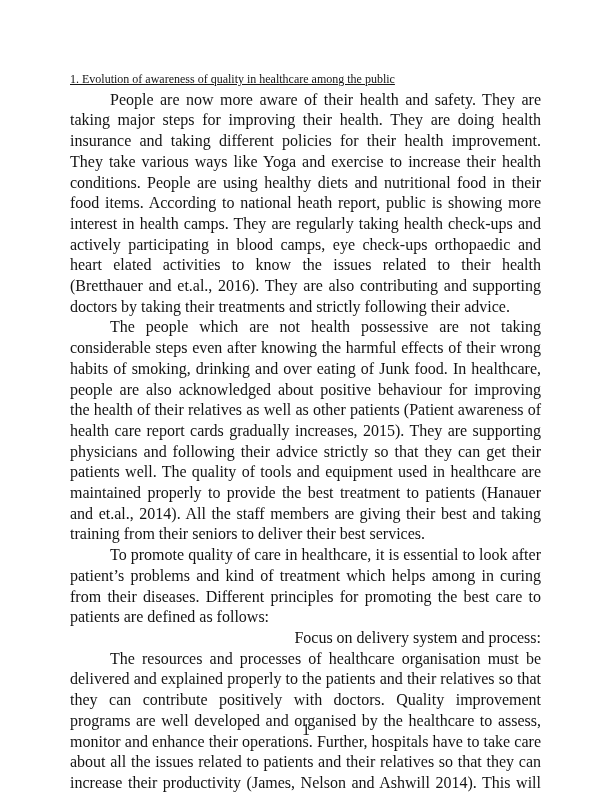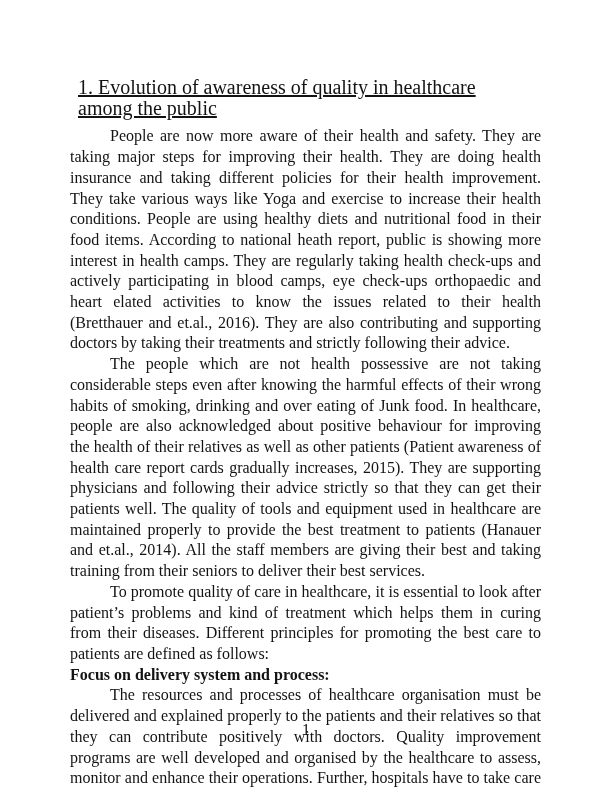--- a/index.html
+++ b/index.html
@@ -15,58 +15,58 @@
     background: #ffffff;
     box-sizing: border-box;
     padding: 69px 71px 0 70px;
     font-family: "Liberation Serif", "DejaVu Serif", serif;
     font-size: 16px;
     line-height: 20.7px;
     color: #131313;
     overflow: hidden;
   }
   .heading {
-    font-size: 20px;
+    font-size: 12px;
     font-weight: normal;
     text-decoration: underline;
-    margin: 8px;
+    margin: 0;
     text-align: left;
   }
   .heading.spaced-before {
     margin-top: 11px;
   }
   .para {
     margin: 0;
     text-align: justify;
     text-indent: 40px;
   }
   .subheading {
     margin: 0;
-    font-weight: bold;
-    text-align: left;
+    font-weight: normal;
+    text-align: right;
   }
   .page-number {
     position: absolute;
     top: 720px;
     left: 0;
     right: 0;
     text-align: center;
   }
 </style>
 </head>
 <body>
 
 <div class="page">
   <h2 class="heading">1. Evolution of awareness of quality in healthcare among the public</h2>
 
   <p class="para">People are now more aware of their health and safety. They are taking major steps for improving their health. They are doing health insurance and taking different policies for their health improvement. They take various ways like Yoga and exercise to increase their health conditions. People are using healthy diets and nutritional food in their food items. According to national heath report, public is showing more interest in health camps. They are regularly taking health check-ups and actively participating in blood camps, eye check-ups orthopaedic and heart elated activities to know the issues related to their health (Bretthauer and et.al., 2016). They are also contributing and supporting doctors by taking their treatments and strictly following their advice.</p>
 
   <p class="para">The people which are not health possessive are not taking considerable steps even after knowing the harmful effects of their wrong habits of smoking, drinking and over eating of Junk food. In healthcare, people are also acknowledged about positive behaviour for improving the health of their relatives as well as other patients (Patient awareness of health care report cards gradually increases, 2015). They are supporting physicians and following their advice strictly so that they can get their patients well. The quality of tools and equipment used in healthcare are maintained properly to provide the best treatment to patients (Hanauer and et.al., 2014). All the staff members are giving their best and taking training from their seniors to deliver their best services.</p>
 
 
-  <p class="para">To promote quality of care in healthcare, it is essential to look after patient’s problems and kind of treatment which helps them in curing from their diseases. Different principles for promoting the best care to patients are defined as follows:</p>
+  <p class="para">To promote quality of care in healthcare, it is essential to look after patient’s problems and kind of treatment which helps among in curing from their diseases. Different principles for promoting the best care to patients are defined as follows:</p>
 
   <p class="subheading">Focus on delivery system and process:</p>
 
   <p class="para">The resources and processes of healthcare organisation must be delivered and explained properly to the patients and their relatives so that they can contribute positively with doctors. Quality improvement programs are well developed and organised by the healthcare to assess, monitor and enhance their operations. Further, hospitals have to take care about all the issues related to patients and their relatives so that they can increase their productivity (James, Nelson and Ashwill 2014). This will help them in promoting their services and institution for delivering high quality services and improving the health of patients effectively.</p>
 
   <div class="page-number">1</div>
 </div>
 
 </body></html>

